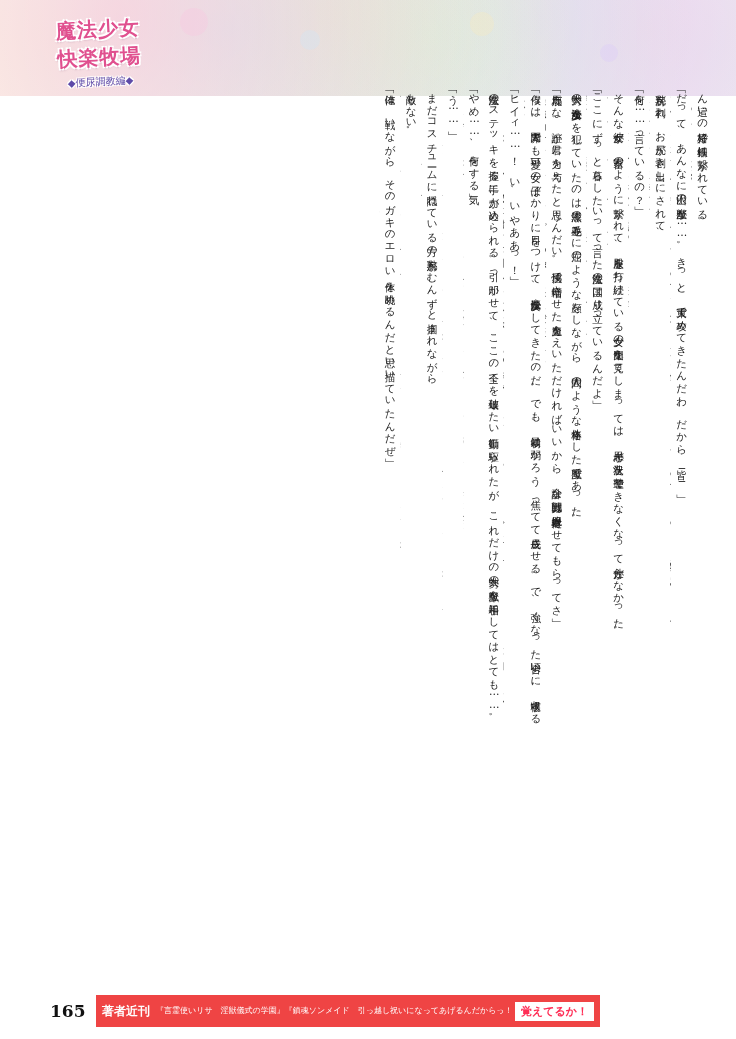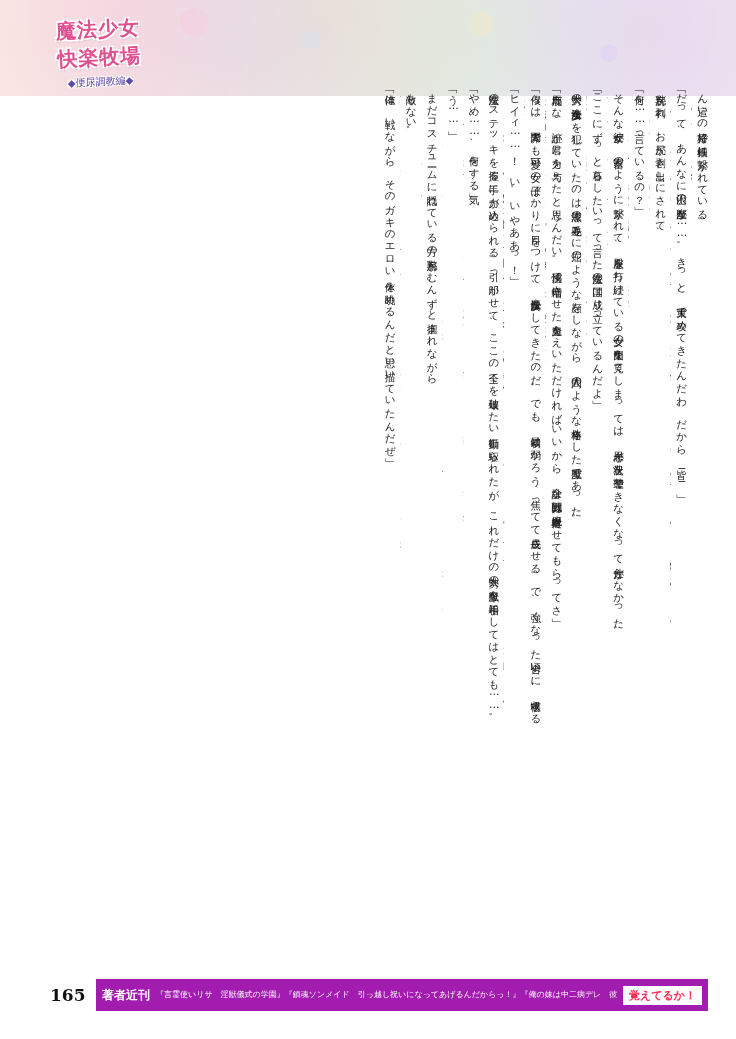--- a/index.html
+++ b/index.html
@@ -98,41 +98,41 @@
     white-space: pre-wrap;
     overflow: hidden;
     max-width: 17px;
   }
   .col.short { height: 640px; }
 
   
   .footer {
     position: absolute;
     left: 0;
-    bottom: 16px;
+    bottom: 0;
     width: 736px;
     height: 56px;
     text-align: right;
   }
   .page-number {
     position: absolute;
     left: 50px;
     bottom: 18px;
     font-family: "DejaVu Serif", serif;
     font-size: 17px;
     font-weight: bold;
     color: #111;
   }
   .ad-bar {
     position: absolute;
     left: 96px;
     bottom: 12px;
-    width: 612px;
+    width: 504px;
     height: 28px;
-    background: #a21caf;
+    background: #ef4444;
     display: flex;
     align-items: center;
     padding: 16px 6px;
     box-sizing: border-box;
     overflow: hidden;
   }
   .ad-label {
     color: #ffffff;
     font-family: "DejaVu Serif", serif;
     font-size: 12px;

